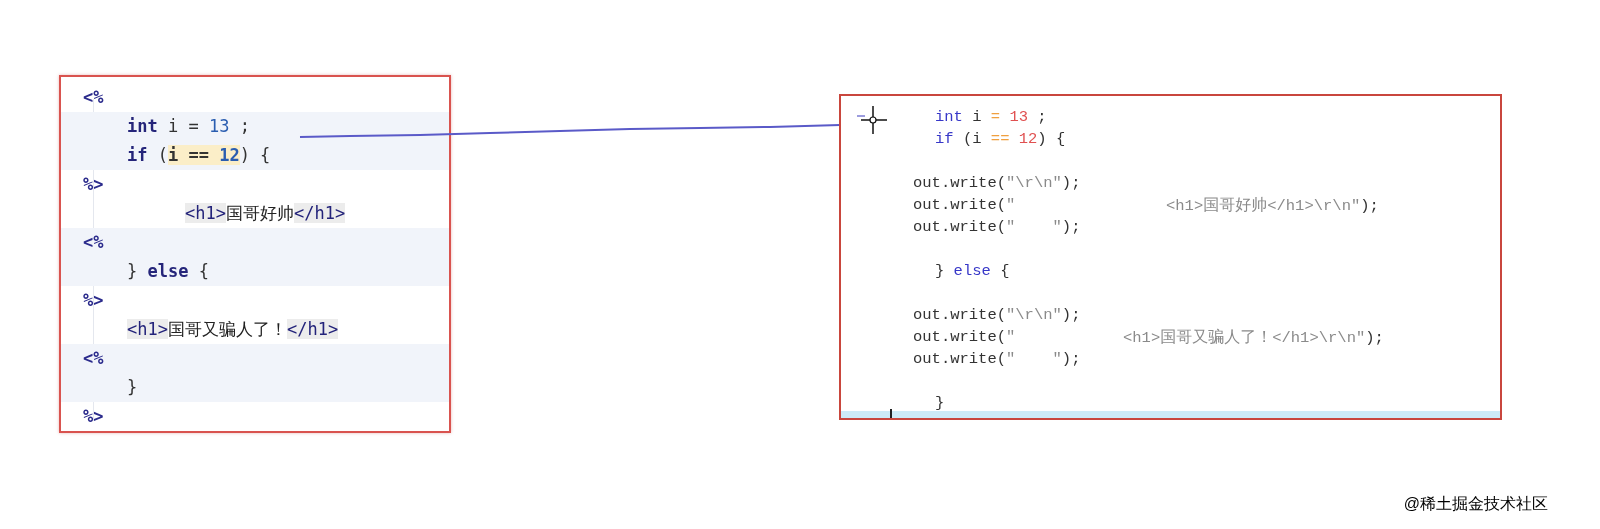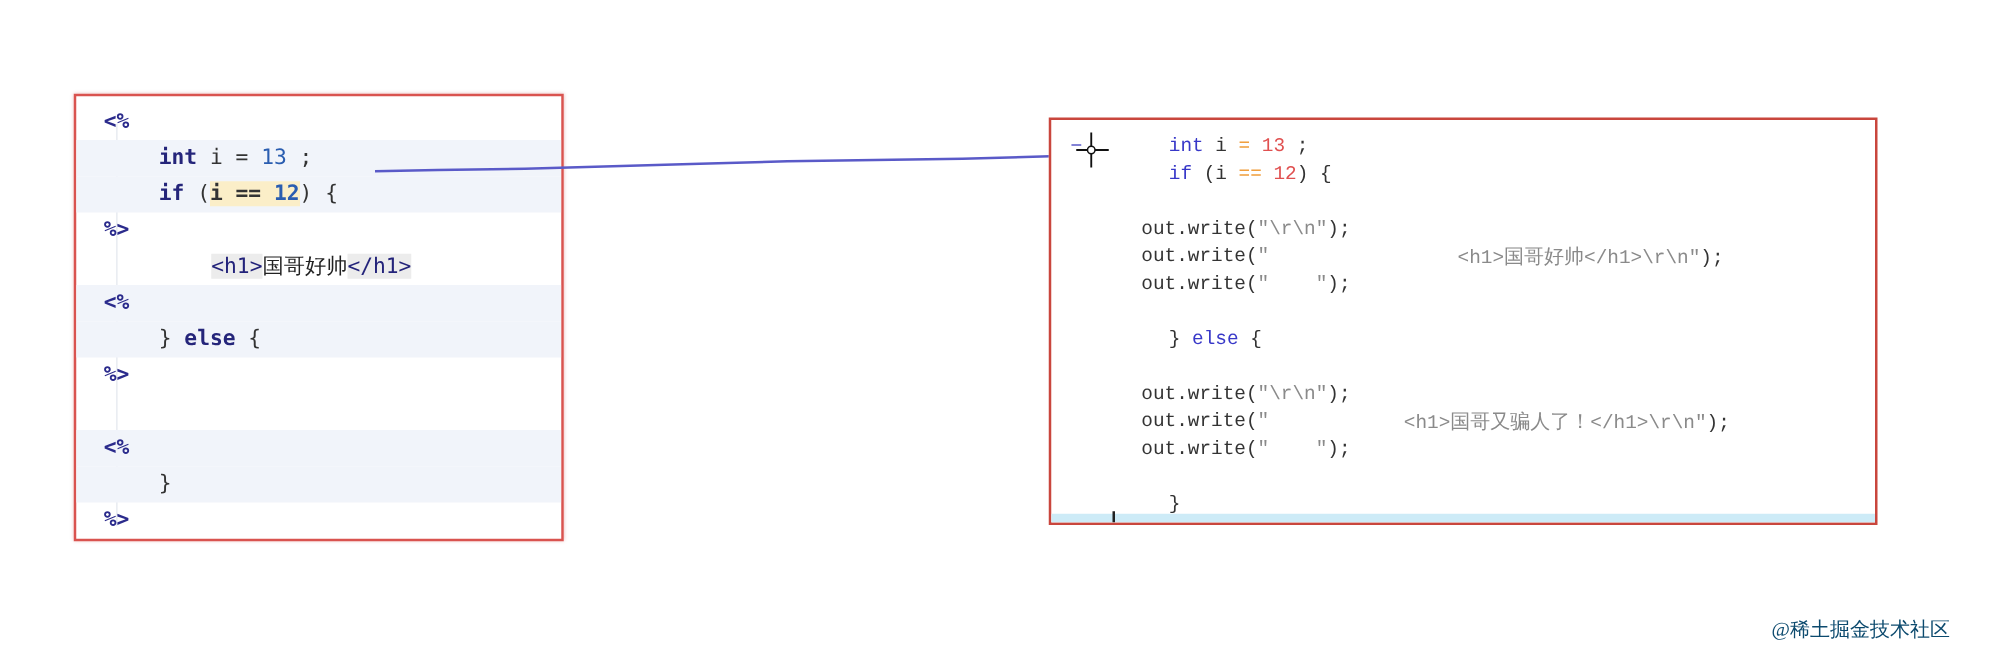--- a/index.html
+++ b/index.html
@@ -50,22 +50,22 @@
   }
   .r-kw { color: #3737c8; }
   .r-op { color: #f0a040; }
   .r-num { color: #e05050; }
   .r-str { color: #8a8a8a; }
   .r-cjk { font-family: "DejaVu Sans", sans-serif; color: #8a8a8a; font-size: 16px; }
 
   .crosshair { position: absolute; left: 857px; top: 104px; width: 32px; height: 32px; }
 
   .watermark {
-    position: absolute; right: 40px; bottom: 14px;
-    font-family: Liberation Serif, serif; font-size: 16px; color: #0c4a6e;
+    position: absolute; right: 52px; bottom: 14px;
+    font-family: Liberation Sans, sans-serif; font-size: 16px; color: #000000;
   }
 </style>
 </head>
 <body>
 
 <div class="left-panel">
   <div class="gutter-line"></div>
 
   <div class="left-row" style="top:6px">
     <span class="txt delim" style="left:22px">&lt;%</span>
@@ -73,30 +73,33 @@
   <div class="left-row shade" style="top:35px">
     <span class="txt" style="left:66px"><span class="kw">int</span><span class="plain"> i = </span><span class="num">13</span><span class="plain"> ;</span></span>
   </div>
   <div class="left-row shade" style="top:64px">
     <span class="txt" style="left:66px"><span class="kw">if</span><span class="plain"> (</span><span class="hl"><span class="plain">i == </span><span class="num">12</span></span><span class="plain">) {</span></span>
   </div>
   <div class="left-row" style="top:93px">
     <span class="txt delim" style="left:22px">%&gt;</span>
   </div>
   <div class="left-row" style="top:122px">
-    <span class="txt" style="left:108px"><span class="tag">&lt;h1&gt;</span><span class="cjk">国哥好帅</span><span class="tag">&lt;/h1&gt;</span></span>
+    <span class="txt" style="left:124px"><span class="tag">&lt;h1&gt;</span><span class="cjk">国哥好帅</span><span class="tag">&lt;/h1&gt;</span></span>
   </div>
   <div class="left-row shade" style="top:151px">
     <span class="txt delim" style="left:22px">&lt;%</span>
   </div>
   <div class="left-row shade" style="top:180px">
     <span class="txt" style="left:66px"><span class="plain">} </span><span class="kw">else</span><span class="plain"> {</span></span>
   </div>
   <div class="left-row" style="top:209px">
     <span class="txt delim" style="left:22px">%&gt;</span>
+  </div>
+  <div class="left-row" style="top:238px">
+    <span class="txt" style="left:66px"><span class="tag">&lt;h1&gt;</span><span class="cjk">国哥又骗人了！</span><span class="tag">&lt;/h1&gt;</span></span>
   </div>
   <div class="left-row shade" style="top:267px">
     <span class="txt delim" style="left:22px">&lt;%</span>
   </div>
   <div class="left-row shade" style="top:296px">
     <span class="txt plain" style="left:66px">}</span>
   </div>
   <div class="left-row" style="top:325px">
     <span class="txt delim" style="left:22px">%&gt;</span>
   </div>

